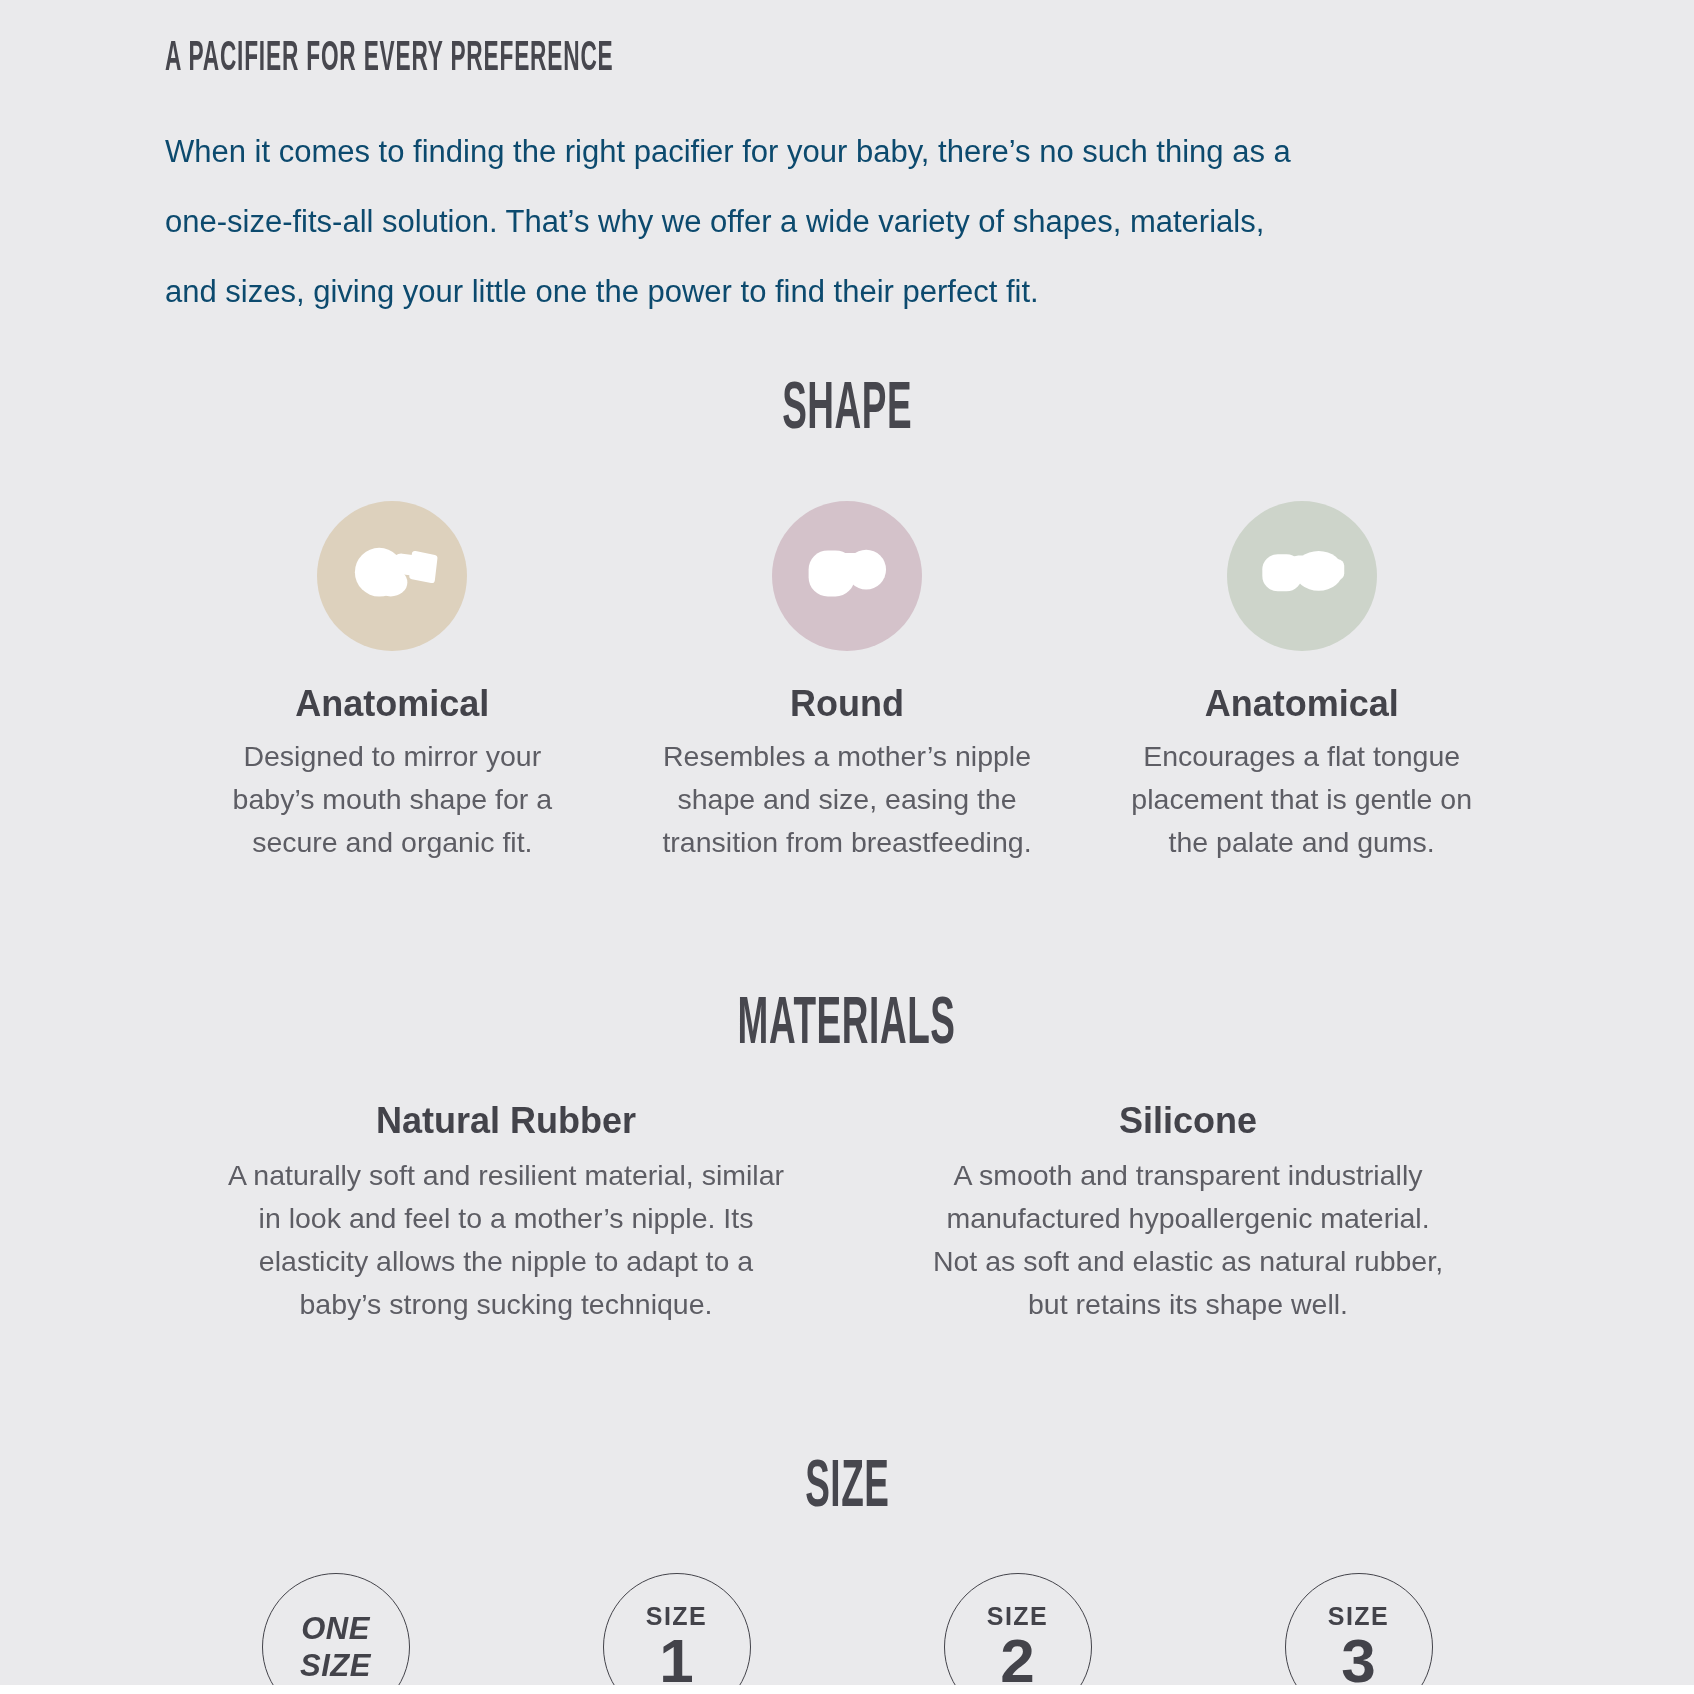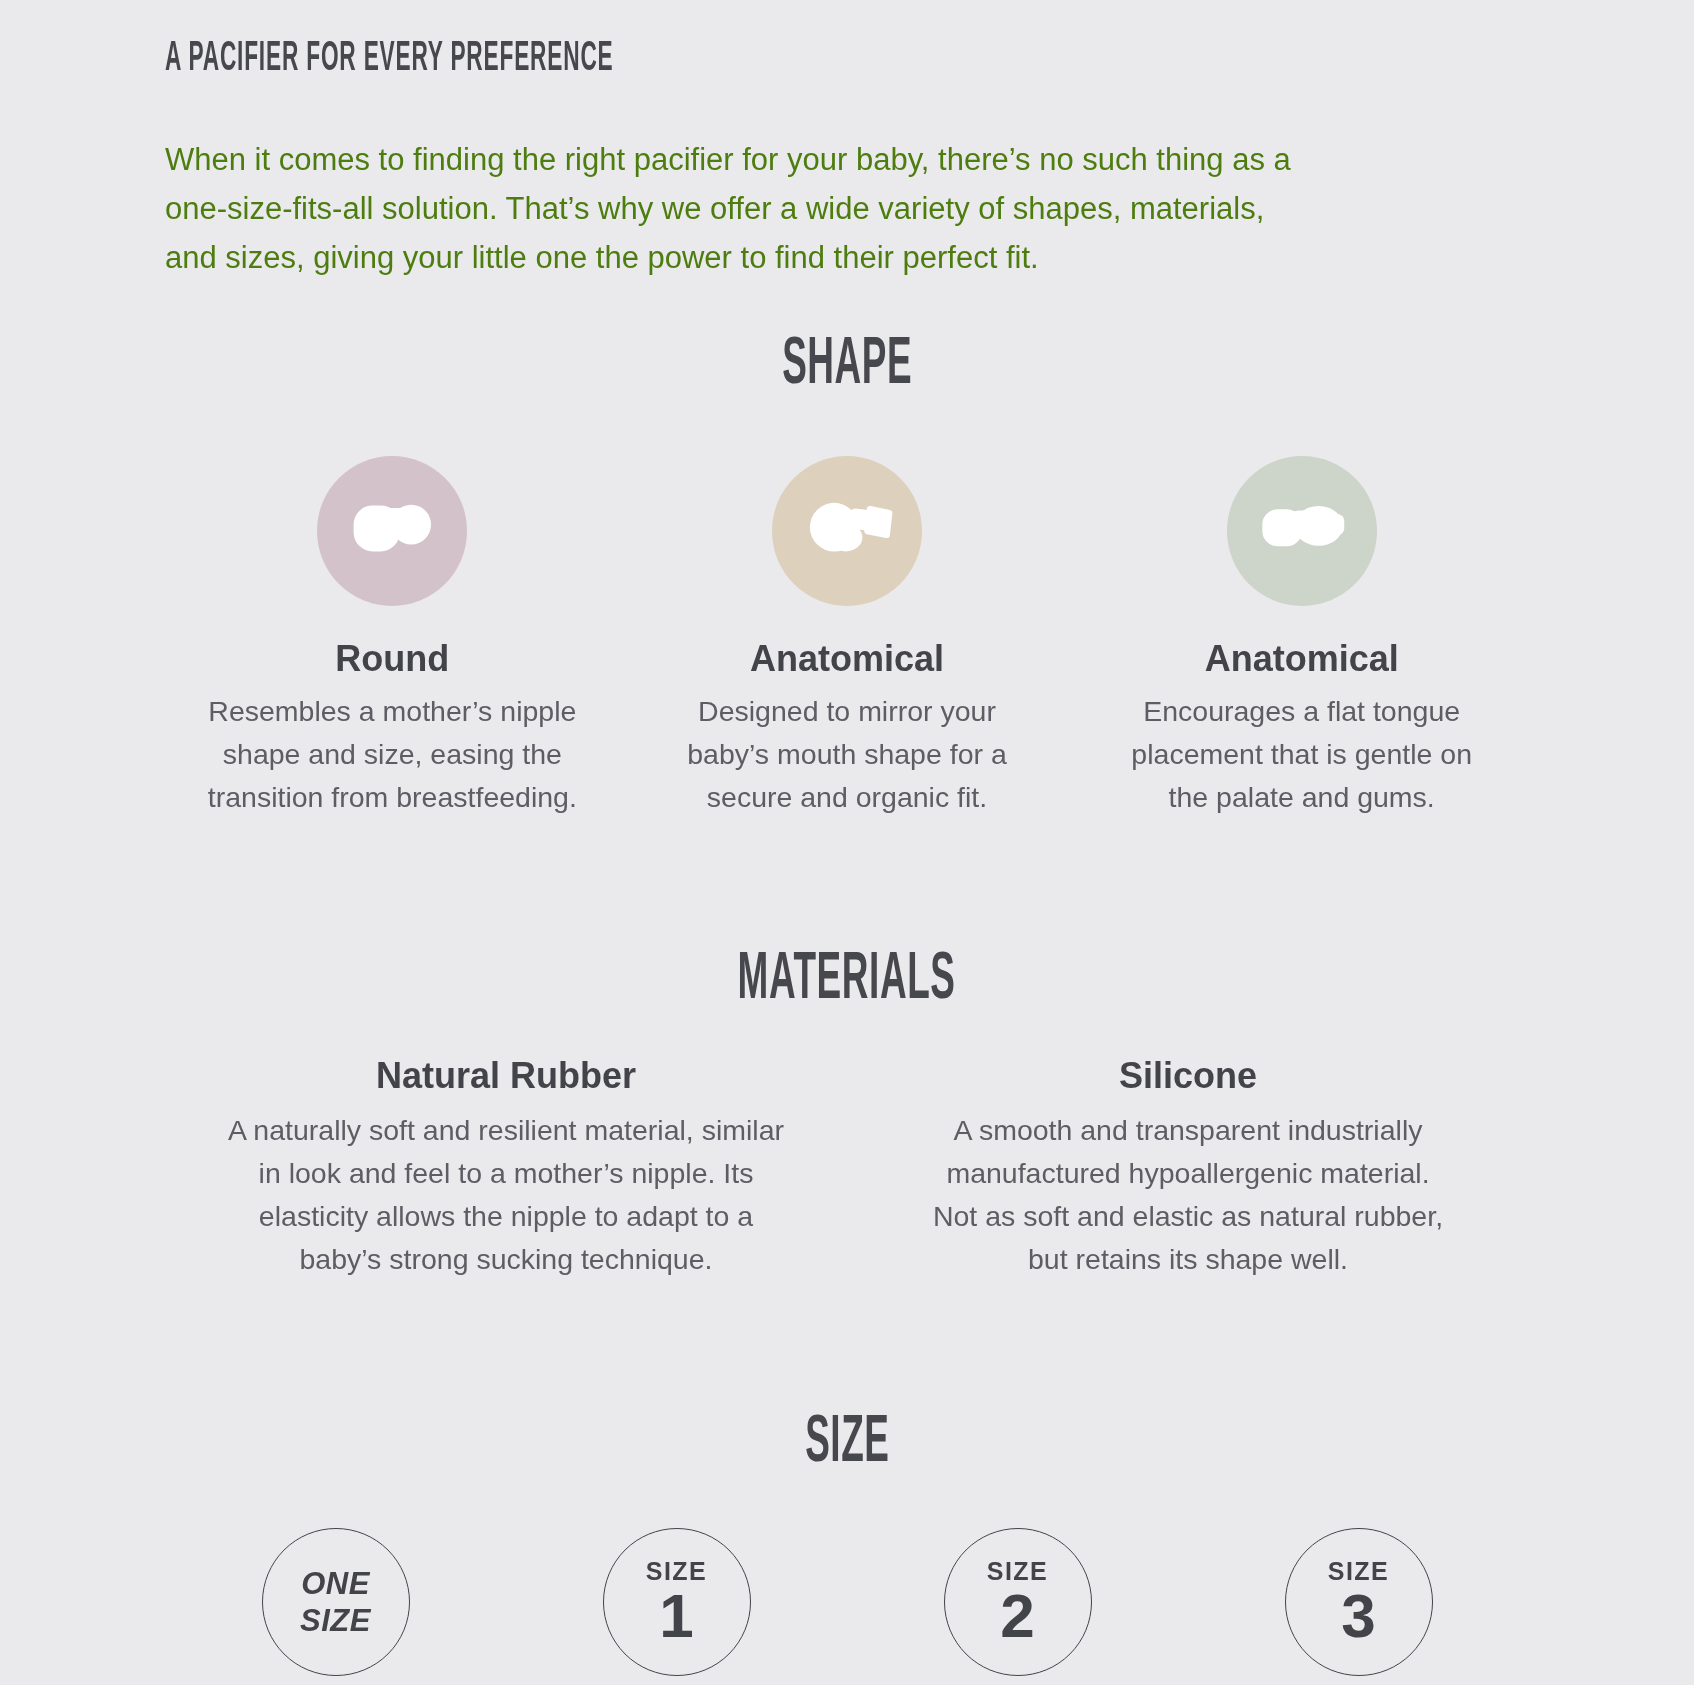--- a/index.html
+++ b/index.html
@@ -41,25 +41,25 @@
     transform: scaleX(0.56);
     transform-origin: center center;
     font-size: 66px;
     font-weight: bold;
     letter-spacing: 1px;
     color: #47474e;
   }
 
   
   .intro {
-    margin: 52px 0 0 0;
+    margin: 34px 0 0 0;
     max-width: 1390px;
     font-size: 31px;
-    line-height: 49px;
-    color: #4d7c0f;
+    line-height: 70px;
+    color: #0c4a6e;
     white-space: pre-line;
   }
 
   
   .shape-section { margin-top: 45px; }
   .shape-row {
     margin-top: 48px;
     display: flex;
   }
   .shape-col {
@@ -183,51 +183,51 @@
   <p class="intro">When it comes to finding the right pacifier for your baby, there’s no such thing as a
 one-size-fits-all solution. That’s why we offer a wide variety of shapes, materials,
 and sizes, giving your little one the power to find their perfect fit.</p>
 
   <section class="shape-section">
     <h2 class="section-heading">
       <span class="squeeze">SHAPE</span>
     </h2>
 
     <div class="shape-row">
-
-      <div class="shape-col">
-        <div class="shape-circle" style="background-color: rgb(212, 194, 202);">
-          <svg width="128" height="128" viewBox="0 0 100 100" fill="#ffffff">
-            <rect x="20" y="30" width="36" height="36" rx="15"></rect>
-            <rect x="42" y="32" width="22" height="20" rx="7"></rect>
-            <circle cx="65" cy="45" r="15.5"></circle>
-          </svg>
-        </div>
-        <div class="shape-label">Round</div>
-        <p class="shape-desc" style="max-width:450px">Resembles a mother’s nipple
-shape and size, easing the
-transition from breastfeeding.</p>
-      </div>
 
       <div class="shape-col">
         <div class="shape-circle" style="background-color: rgb(221, 209, 189);">
           <svg width="128" height="128" viewBox="0 0 100 100" fill="#ffffff">
             <circle cx="40" cy="47" r="19"></circle>
             <ellipse cx="49" cy="55" rx="13" ry="11"></ellipse>
             <rect x="50" y="33" width="22" height="16" rx="7" transform="rotate(8 61 41)"></rect>
             <path d="M68,33 L83,36 L81,53 L66,50 Z" stroke="#ffffff" stroke-width="5" stroke-linejoin="round"></path>
           </svg>
         </div>
         <div class="shape-label">Anatomical</div>
         <p class="shape-desc" style="max-width:410px">Designed to mirror your
 baby’s mouth shape for a
 secure and organic fit.</p>
       </div>
 
       <div class="shape-col">
+        <div class="shape-circle" style="background-color: rgb(212, 194, 202);">
+          <svg width="128" height="128" viewBox="0 0 100 100" fill="#ffffff">
+            <rect x="20" y="30" width="36" height="36" rx="15"></rect>
+            <rect x="42" y="32" width="22" height="20" rx="7"></rect>
+            <circle cx="65" cy="45" r="15.5"></circle>
+          </svg>
+        </div>
+        <div class="shape-label">Round</div>
+        <p class="shape-desc" style="max-width:450px">Resembles a mother’s nipple
+shape and size, easing the
+transition from breastfeeding.</p>
+      </div>
+
+      <div class="shape-col">
         <div class="shape-circle" style="background-color: rgb(205, 212, 202);">
           <svg width="128" height="128" viewBox="0 0 100 100" fill="#ffffff">
             <rect x="19" y="33" width="31" height="29" rx="12"></rect>
             <rect x="40" y="34" width="22" height="18" rx="7"></rect>
             <ellipse cx="63" cy="46" rx="19" ry="15.5"></ellipse>
             <rect x="72" y="37" width="11" height="16" rx="5"></rect>
           </svg>
         </div>
         <div class="shape-label">Anatomical</div>
         <p class="shape-desc" style="max-width:430px">Encourages a flat tongue

